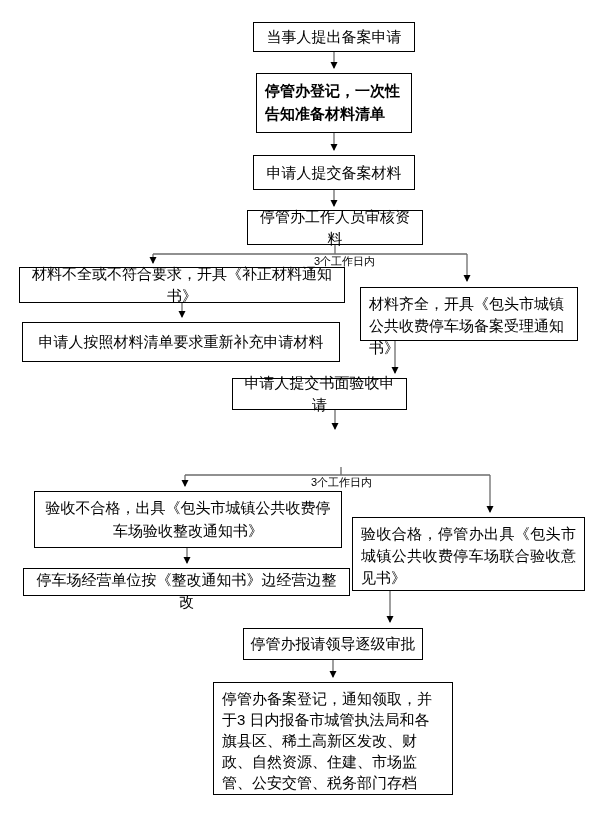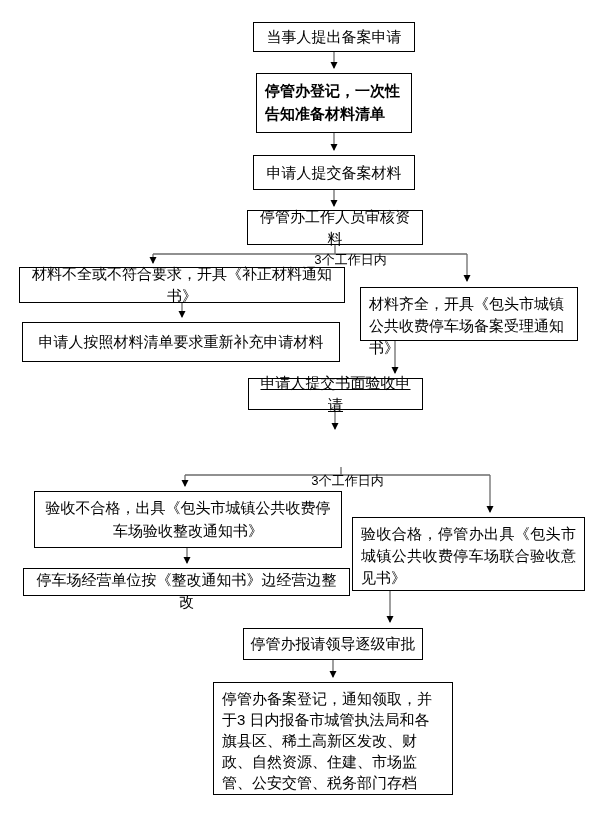--- a/index.html
+++ b/index.html
@@ -32,34 +32,33 @@
     padding:5px 8px;
   }
   .node.just{text-align:justify;}
   .b1 {left:253px;top:22px; width:162px;height:30px;text-align:center;}
   .b2 {left:256px;top:73px; width:156px;height:60px;line-height:23px;font-weight:bold;}
   .b3 {left:253px;top:155px;width:162px;height:35px;}
   .b4 {left:247px;top:210px;width:176px;height:35px;}
   .b5 {left:19px; top:267px;width:326px;height:36px;}
   .b6 {left:22px; top:322px;width:318px;height:40px;}
   .b7 {left:360px;top:287px;width:218px;height:54px;line-height:22px;}
-  .b8 {left:248px;top:378px;width:175px;height:32px;text-decoration:underline;}
+  .b8 {left:232px;top:378px;width:175px;height:32px;}
   .b9 {left:130px;top:435px;width:423px;height:32px;}
   .b10{left:34px; top:491px;width:308px;height:57px;line-height:23px;align-items:flex-start;padding-top:4px;}
   .b11{left:23px; top:568px;width:327px;height:28px;align-items:flex-start;padding-top:0;}
   .b12{left:352px;top:517px;width:233px;height:74px;line-height:22px;}
   .b13{left:243px;top:628px;width:180px;height:32px;}
   .b14{left:213px;top:682px;width:240px;height:113px;line-height:21px;padding:6px 9px;}
   .deadline-label{
     position:absolute;
-    font-size:13px;
+    font-size:11px;
     line-height:10px;
     color:#000;
     white-space:nowrap;
-    font-family:Liberation Mono, monospace;
   }
   .dl1{left:314px;top:256px;}
   .dl2{left:311px;top:477px;}
 </style>
 </head>
 <body>
 
 <div class="canvas">
 
   <svg class="conn-layer" width="613" height="818" viewBox="0 0 613 818" xmlns="http://www.w3.org/2000/svg">

